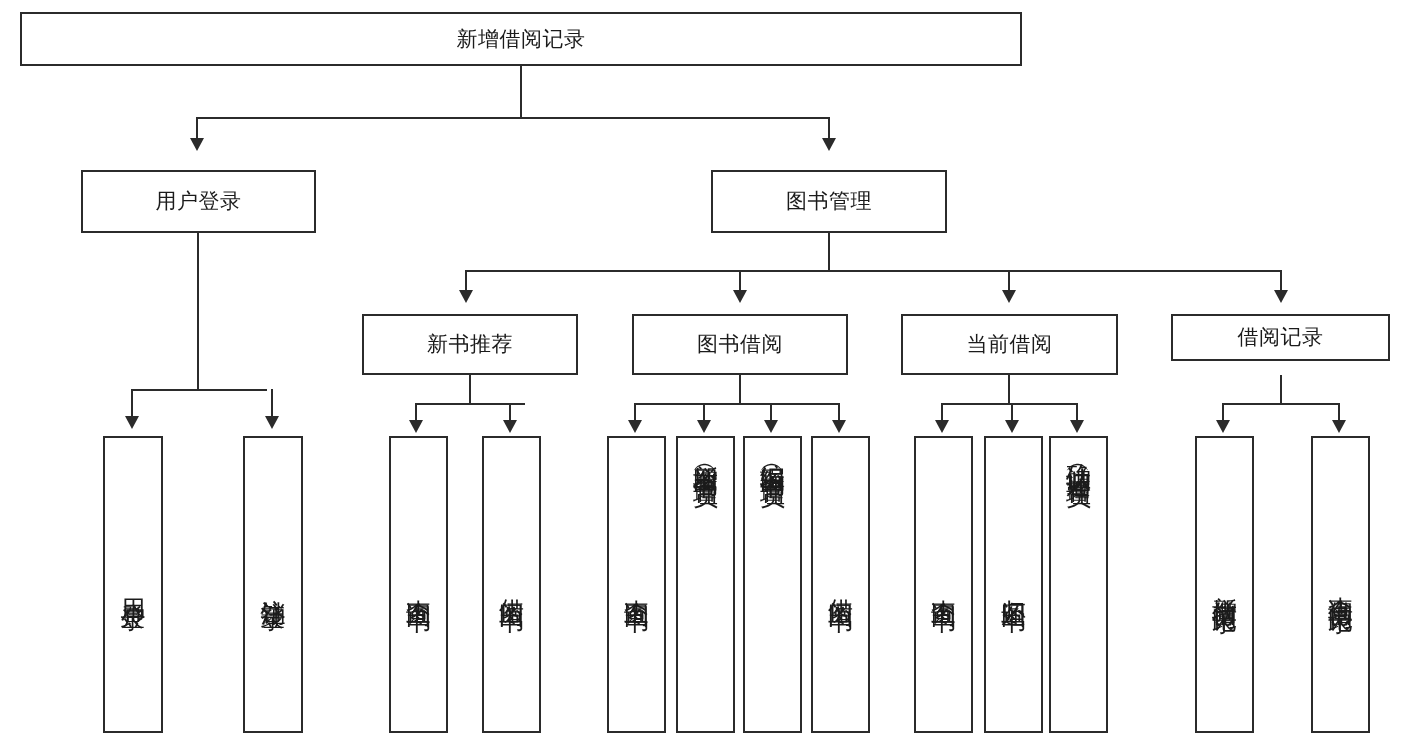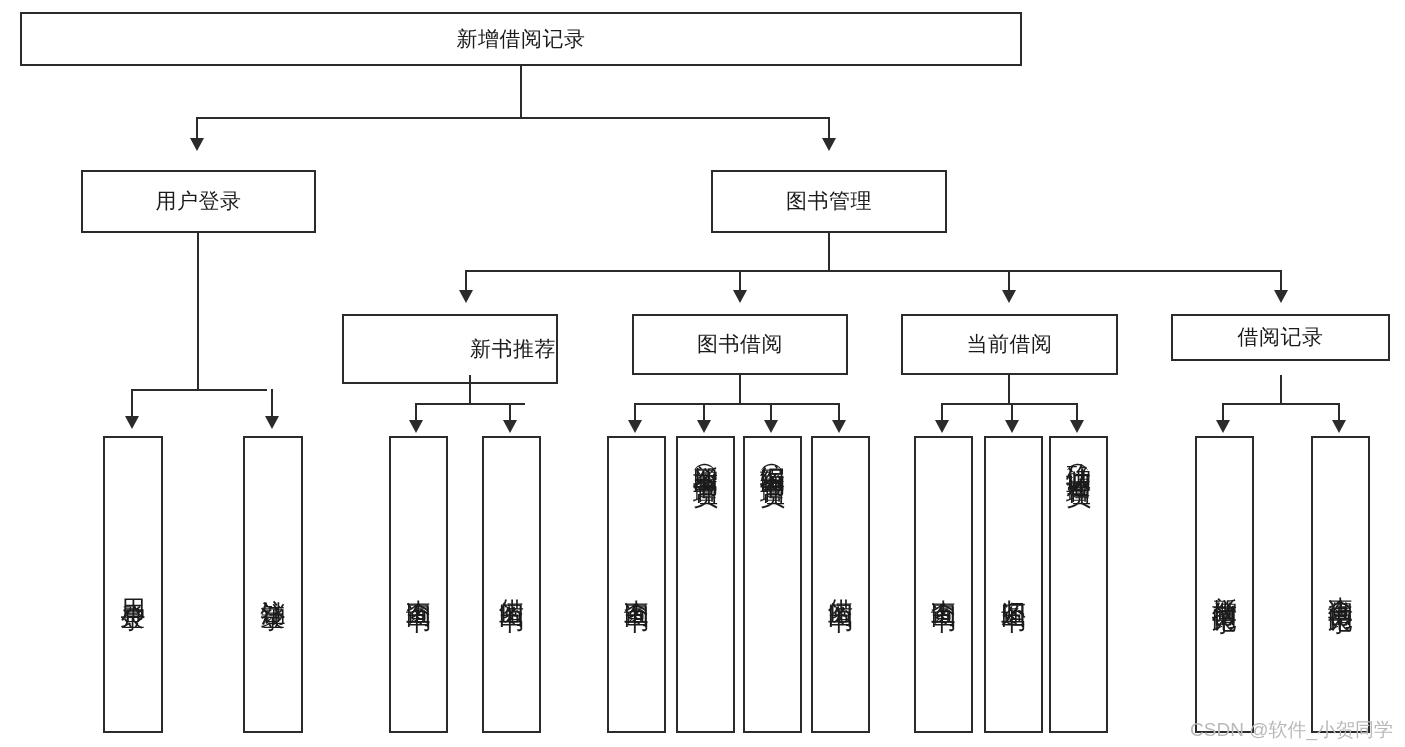--- a/index.html
+++ b/index.html
@@ -123,21 +123,21 @@
 
   <div class="vline" style="left:739px; top:270px; width:2px; height:22px;"></div>
   <div class="arrow" style="left:733px; top:290px;"></div>
 
   <div class="vline" style="left:1008px; top:270px; width:2px; height:22px;"></div>
   <div class="arrow" style="left:1002px; top:290px;"></div>
 
   <div class="vline" style="left:1280px; top:270px; width:2px; height:22px;"></div>
   <div class="arrow" style="left:1274px; top:290px;"></div>
 
-  <div class="node h" style="left:342px; top:314px; width:216px; height:70px;justify-content:flex-end;">
+  <div class="node h" style="left:362px; top:314px; width:216px; height:61px;">
     <span class="label">新书推荐</span>
   </div>
   <div class="node h" style="left:901px; top:314px; width:217px; height:61px;">
     <span class="label">当前借阅</span>
   </div>
   <div class="node h" style="left:632px; top:314px; width:216px; height:61px;">
     <span class="label">图书借阅</span>
   </div>
   <div class="node h" style="left:1171px; top:314px; width:219px; height:47px;">
     <span class="label">借阅记录</span>
@@ -214,15 +214,14 @@
     <span class="label">确认归还（管理员）</span>
   </div>
 
   <div class="node v center" style="left:1195px; top:436px; width:59px; height:297px;">
     <span class="label">新增借阅记录</span>
   </div>
   <div class="node v center" style="left:1311px; top:436px; width:59px; height:297px;">
     <span class="label">查询借阅记录</span>
   </div>
 
-  <div id="watermark">CSDN @软件_小贺同学</div>
 
 </div>
 
 </body></html>

